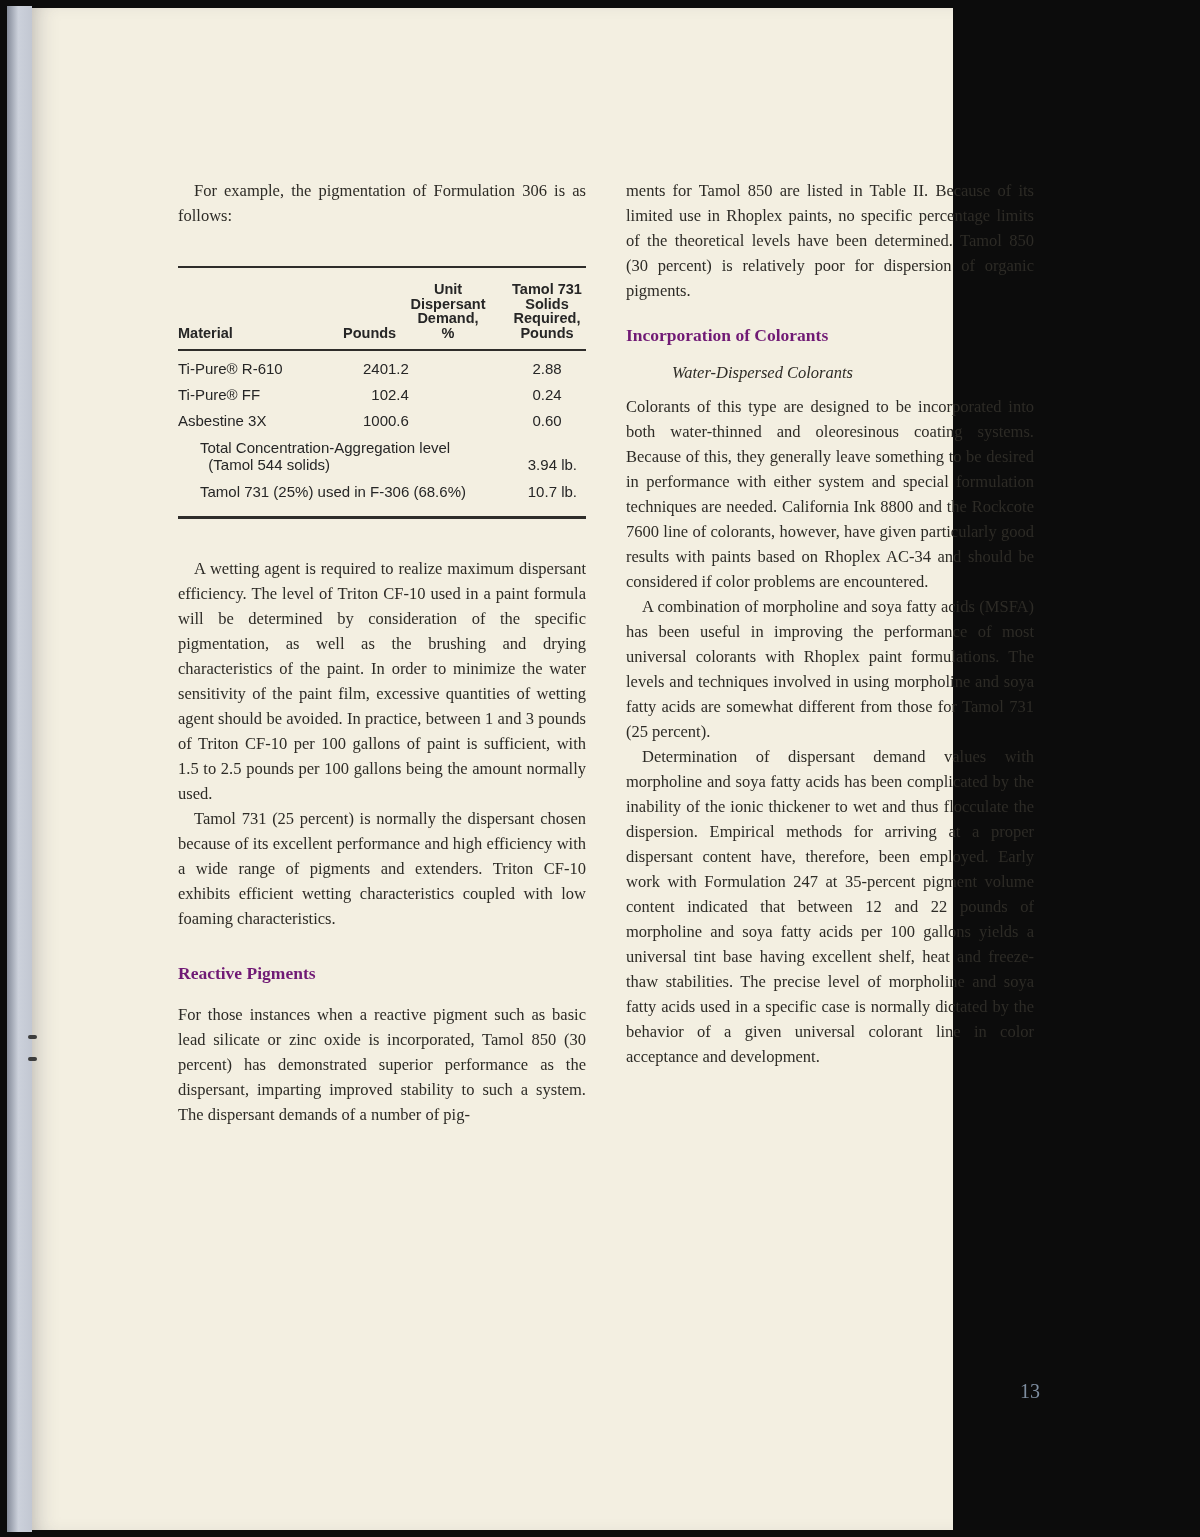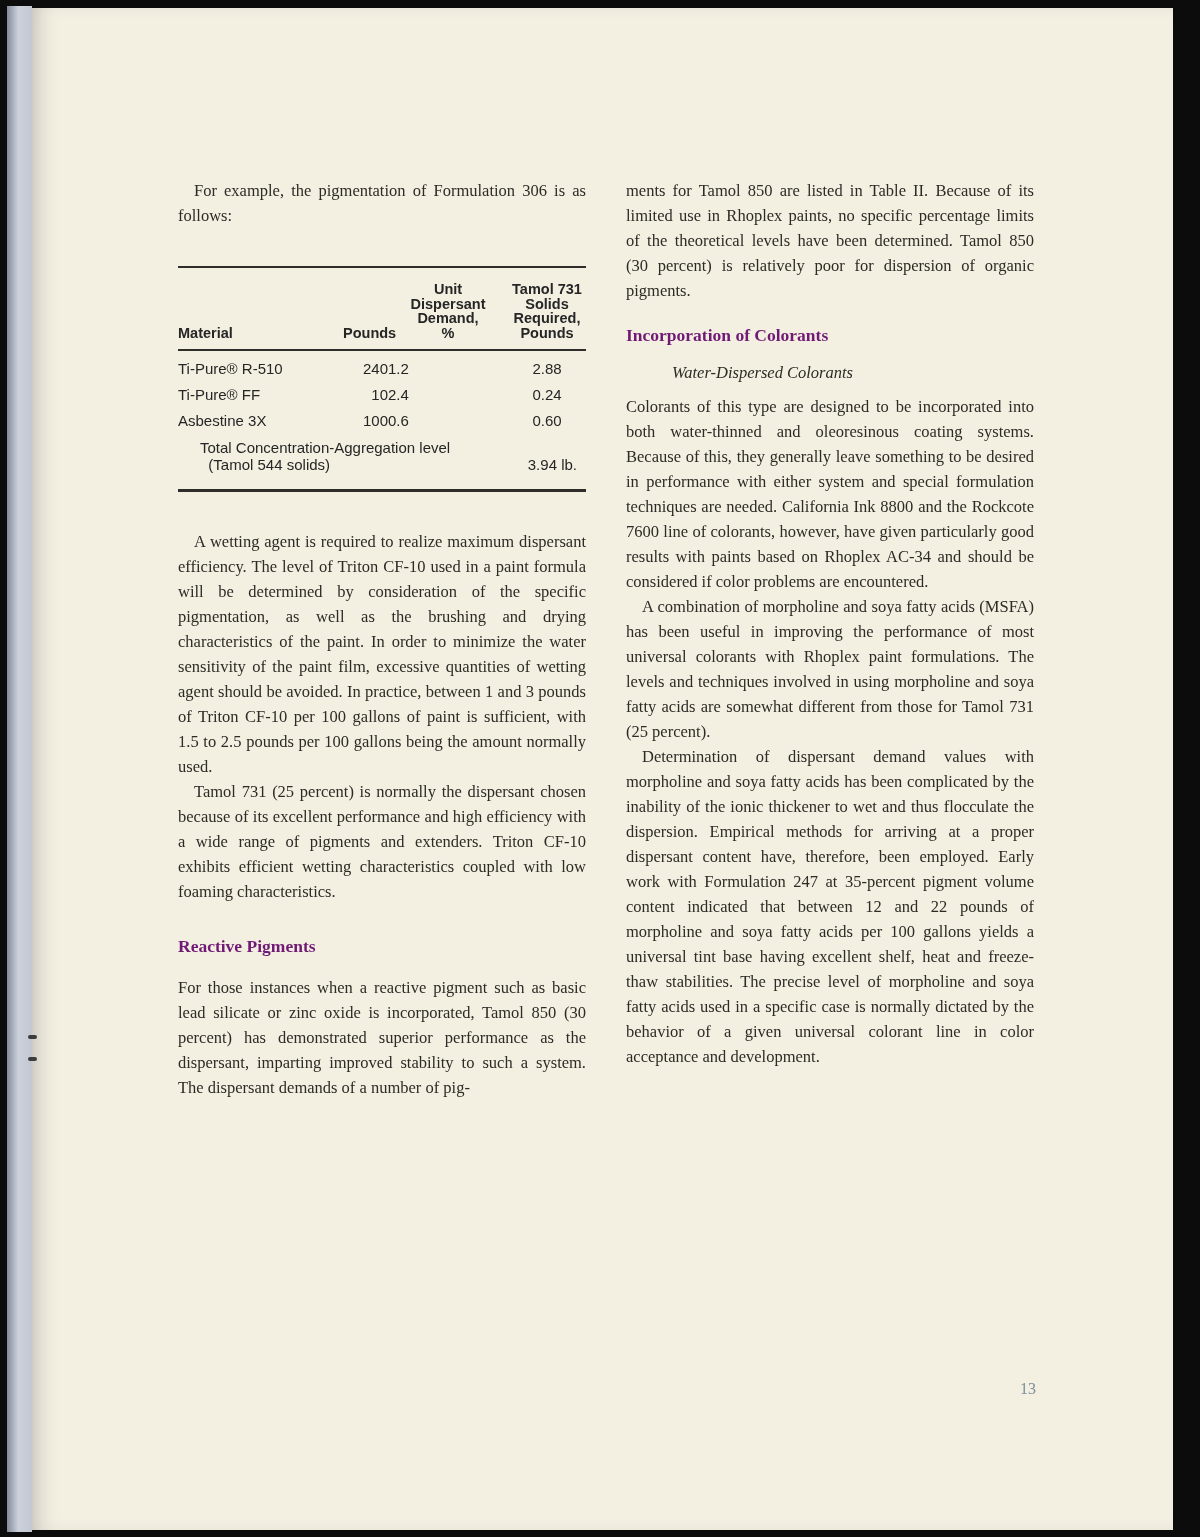--- a/index.html
+++ b/index.html
@@ -11,21 +11,21 @@
     overflow: hidden;
     font-family: "Liberation Serif", serif;
   }
   .binding-strip {
     position: absolute; left: 7px; top: 6px;
     width: 25px; height: 1526px;
     background: linear-gradient(90deg, #848b99 0%, #ccd1db 45%, #c2c7d2 100%);
   }
   .page {
     position: absolute; left: 32px; top: 8px;
-    width: 1141px; height: 1522px;
+    width: 921px; height: 1522px;
     background: #f3efe1;
     box-shadow: inset 16px 0 24px -16px rgba(40,40,60,.35);
   }
   .stitch {
     position: absolute; left: -4px;
     width: 9px; height: 4px;
     background: #3c3c3c; border-radius: 2px;
   }
   .col {
     position: absolute; top: 170px;
@@ -87,21 +87,21 @@
   }
   .col-right .section-heading { margin: 20px 0 12px; }
   .subhead {
     font-style: italic;
     text-align: left;
     padding-left: 46px;
     margin: 12px 0 9px;
   }
   .page-number {
     position: absolute; left: 988px; top: 1372px;
-    font-size: 16px; color: #7e8ea0;
+    font-size: 20px; color: #7e8ea0;
   }
 </style>
 </head>
 <body>
 
 <div class="binding-strip"></div>
 
 <div class="page">
   <div class="stitch" style="top:1027px"></div>
   <div class="stitch" style="top:1049px"></div>
@@ -117,21 +117,21 @@
 Dispersant
 Demand,
 %</div>
         <div class="h-stack">Tamol 731
 Solids
 Required,
 Pounds</div>
       </div>
 
       <div class="t-row">
-        <div class="c-material">Ti-Pure® R-510</div>
+        <div class="c-material">Ti-Pure® R-610</div>
         <div class="c-pounds">240</div>
         <div class="c-demand">1.2</div>
         <div class="c-solids">2.88</div>
       </div>
       <div class="t-row">
         <div class="c-material">Ti-Pure® FF</div>
         <div class="c-pounds">10</div>
         <div class="c-demand">2.4</div>
         <div class="c-solids">0.24</div>
       </div>
@@ -140,20 +140,24 @@
         <div class="c-pounds">100</div>
         <div class="c-demand">0.6</div>
         <div class="c-solids">0.60</div>
       </div>
 
       <div class="t-summary">
         <div class="s-label">Total Concentration-Aggregation level
   (Tamol 544 solids)</div>
         <div class="s-value">3.94 lb.</div>
       </div>
+      <div class="t-summary">
+        <div class="s-label">Tamol 731 (25%) used in F-306 (68.6%)</div>
+        <div class="s-value">10.7 lb.</div>
+      </div>
     </div>
 
     <p class="indent after-table">A wetting agent is required to realize maximum dispersant efficiency. The level of Triton CF-10 used in a paint formula will be determined by consideration of the specific pigmentation, as well as the brushing and drying characteristics of the paint. In order to minimize the water sensitivity of the paint film, excessive quantities of wetting agent should be avoided. In practice, between 1 and 3 pounds of Triton CF-10 per 100 gallons of paint is sufficient, with 1.5 to 2.5 pounds per 100 gallons being the amount normally used.</p>
     <p class="indent">Tamol 731 (25 percent) is normally the dispersant chosen because of its excellent performance and high efficiency with a wide range of pigments and extenders. Triton CF-10 exhibits efficient wetting characteristics coupled with low foaming characteristics.</p>
     <h2 class="section-heading">Reactive Pigments</h2>
     <p>For those instances when a reactive pigment such as basic lead silicate or zinc oxide is incorporated, Tamol 850 (30 percent) has demonstrated superior performance as the dispersant, imparting improved stability to such a system. The dispersant demands of a number of pig-</p>
   </div>
 
   <div class="col col-right">
     <p>ments for Tamol 850 are listed in Table II. Because of its limited use in Rhoplex paints, no specific percentage limits of the theoretical levels have been determined. Tamol 850 (30 percent) is relatively poor for dispersion of organic pigments.</p>

